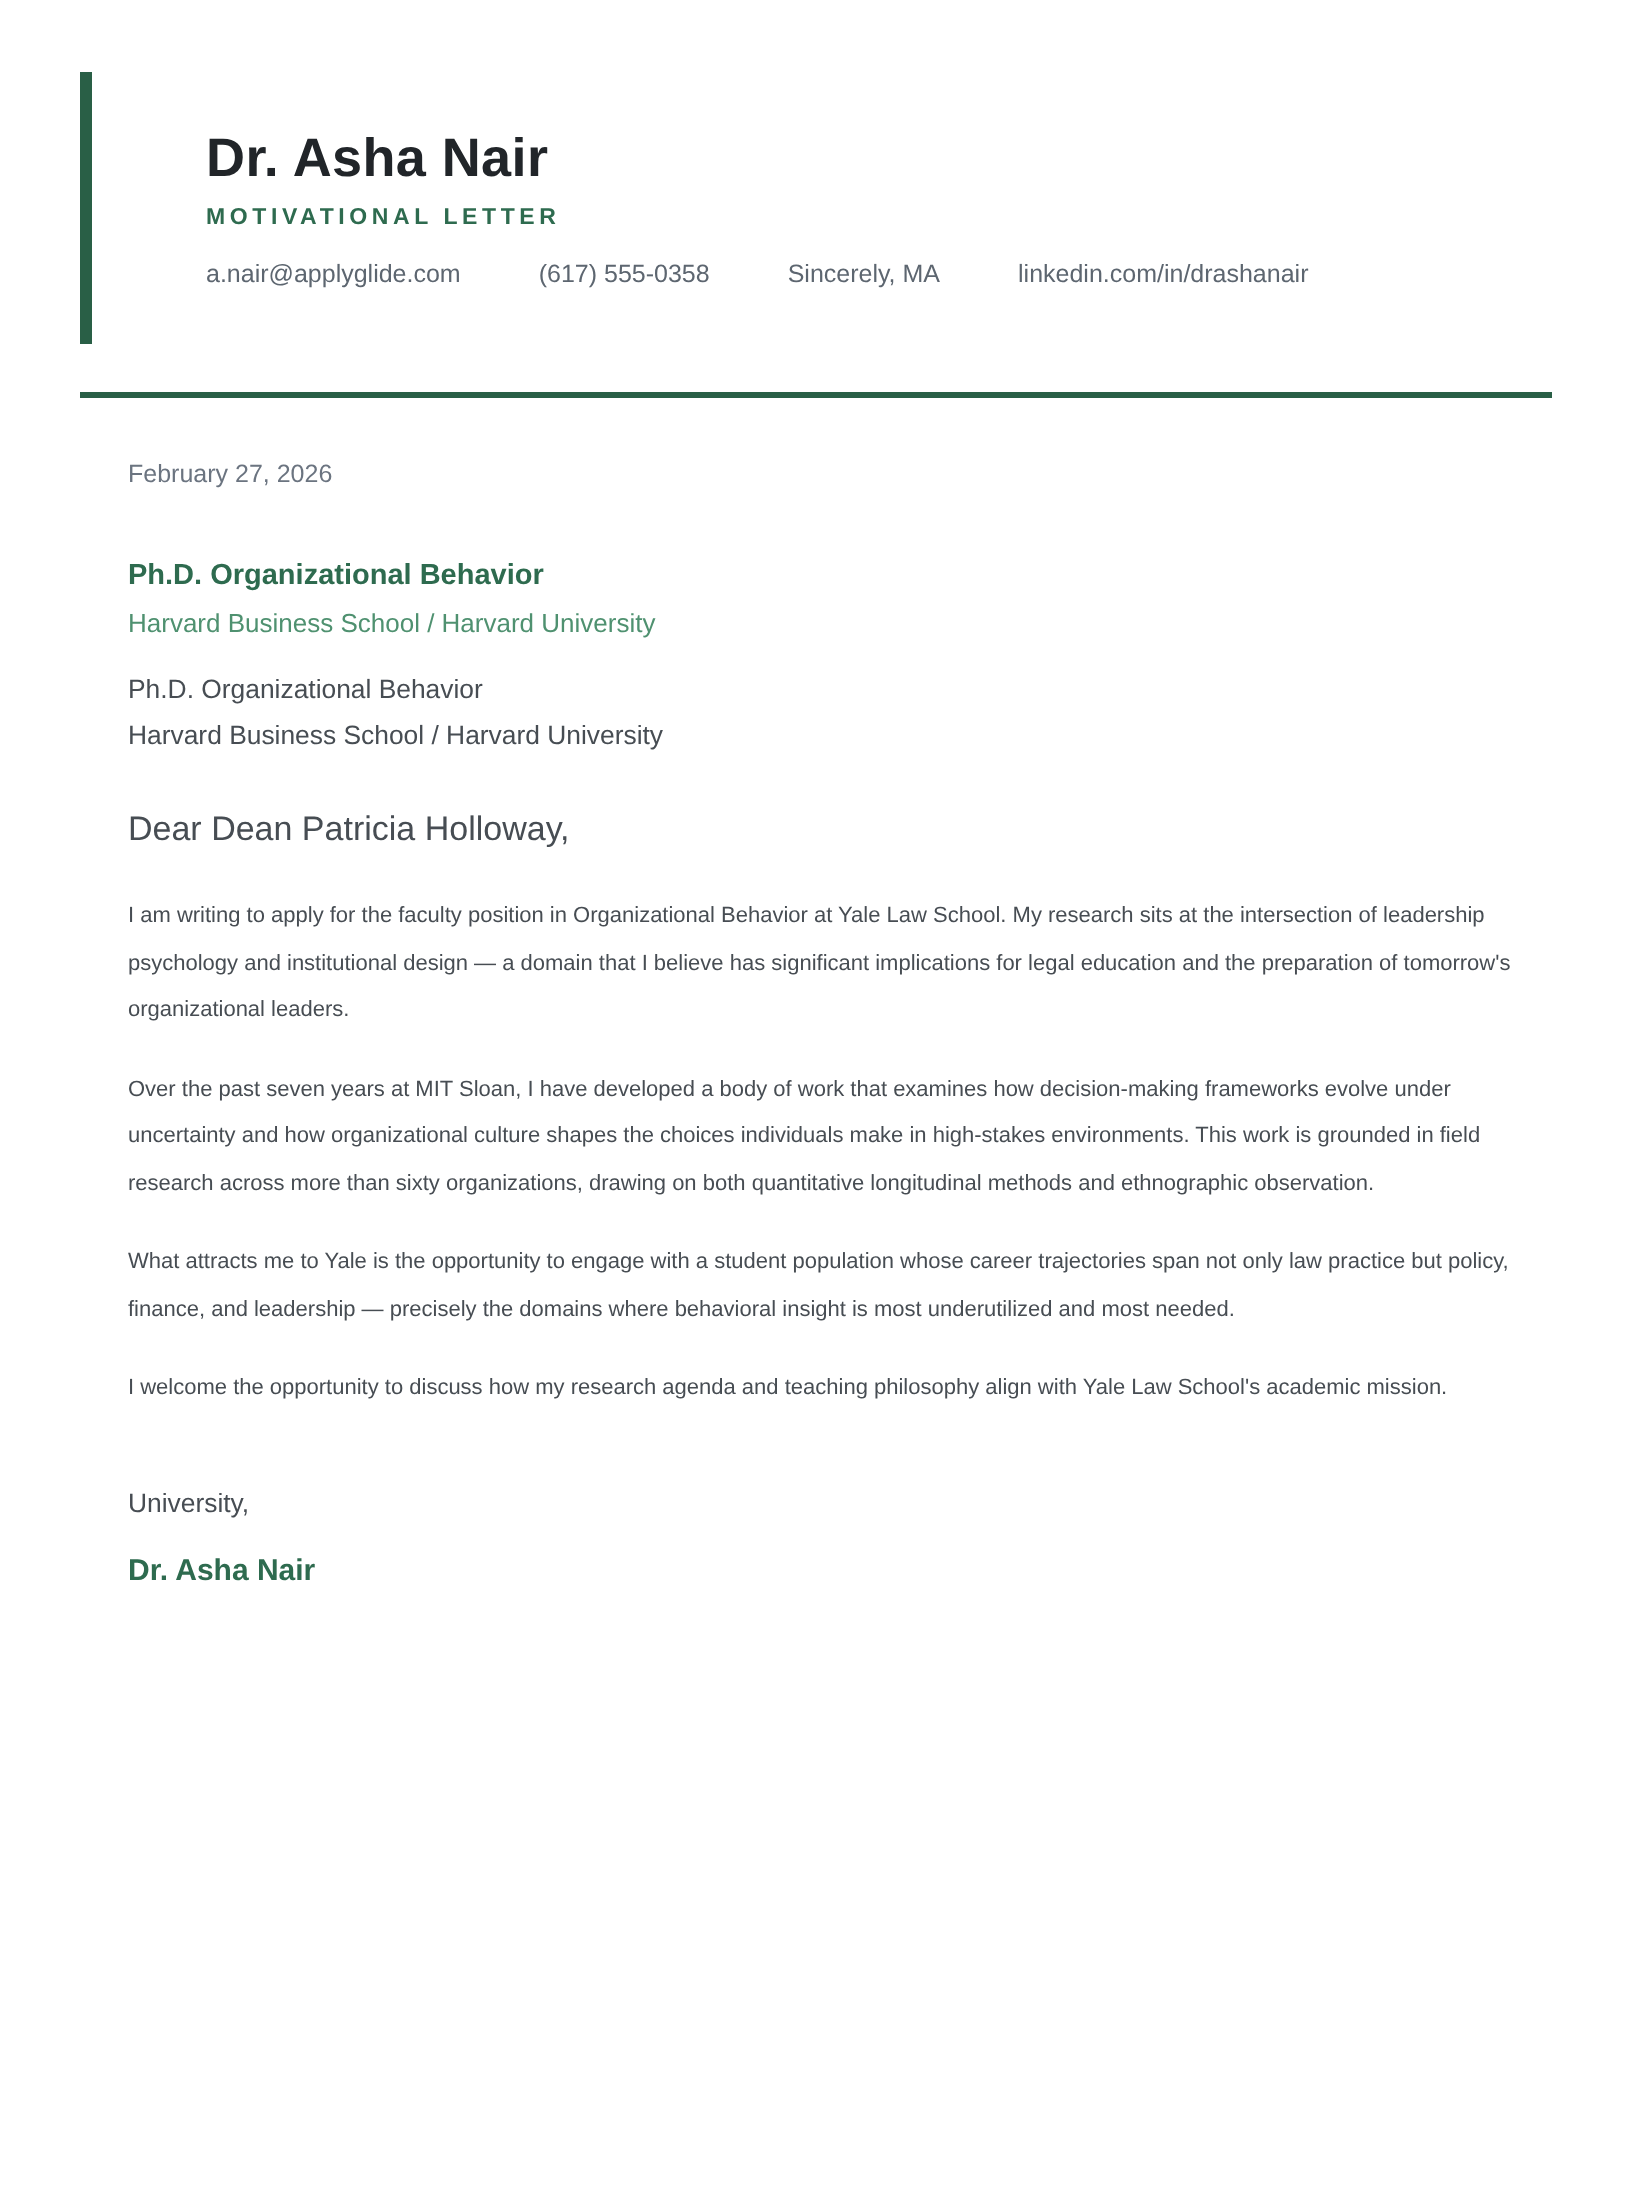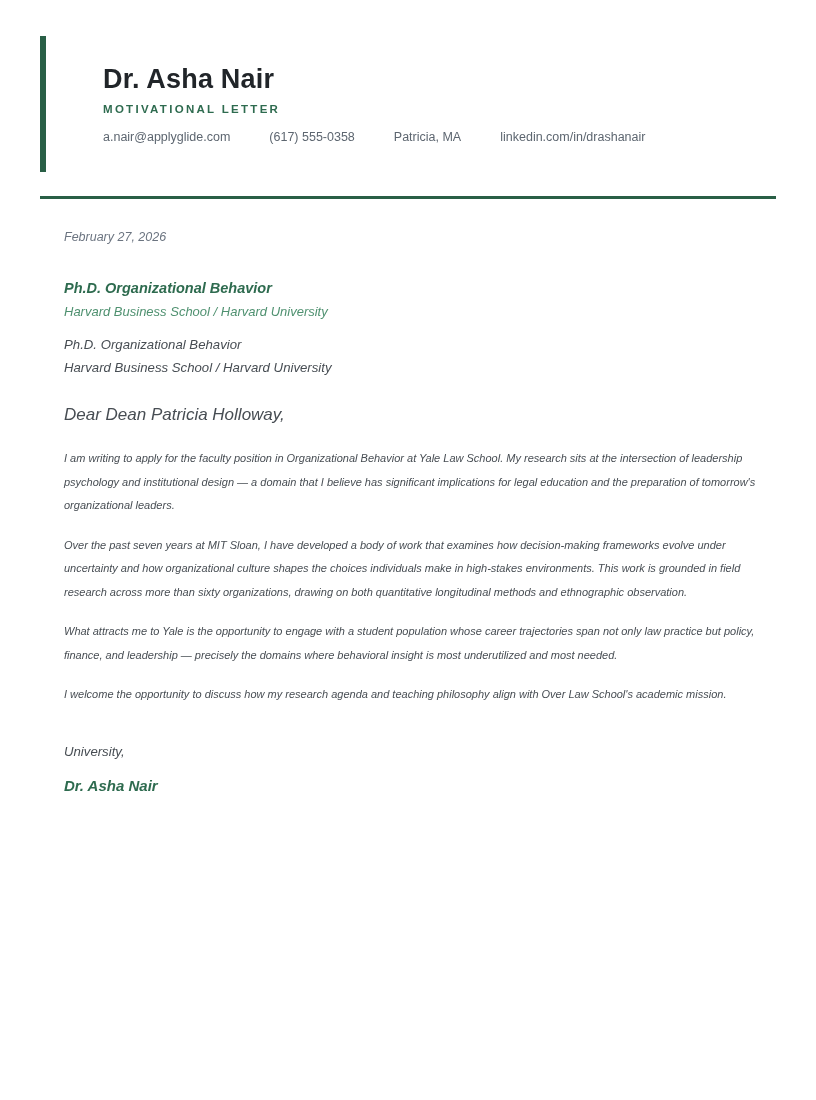--- a/index.html
+++ b/index.html
@@ -54,21 +54,21 @@
 
   
   .rule {
     border: none;
     height: 3px;
     background: var(--accent, #295f46);
     margin: 24px 40px 0 40px;
   }
 
   
-  .main { margin: 0 89px 0 64px; width: 692px; font-style: italic; }
+  .main { margin: 0 89px 0 64px; width: 692px; }
   .date {
     margin-top: 30px;
     font-size: 12.5px;
     line-height: 16px;
     color: var(--muted-text, #6b7480);
   }
   .position-title {
     margin: 34px 0 0 0;
     font-size: 14.5px;
     line-height: 18px;
@@ -117,21 +117,21 @@
 <div class="page">
 
   <div class="header">
     <div class="accent-bar"></div>
     <div class="header-content">
       <h1 class="name">Dr. Asha Nair</h1>
       <div class="doc-type">MOTIVATIONAL LETTER</div>
       <div class="contact-row">
         <span>a.nair@applyglide.com</span>
         <span>(617) 555-0358</span>
-        <span>Patricia, MA</span>
+        <span>Sincerely, MA</span>
         <span>linkedin.com/in/drashanair</span>
       </div>
     </div>
   </div>
 
   <hr class="rule">
 
   <div class="main">
     <div class="date">February 27, 2026</div>
 
@@ -141,19 +141,19 @@
     <div class="recipient">
       <div>Ph.D. Organizational Behavior</div>
       <div>Harvard Business School / Harvard University</div>
     </div>
 
     <div class="salutation">Dear Dean Patricia Holloway,</div>
 
     <p class="paragraph first">I am writing to apply for the faculty position in Organizational Behavior at Yale Law School. My research sits at the intersection of leadership psychology and institutional design — a domain that I believe has significant implications for legal education and the preparation of tomorrow's organizational leaders.</p>
     <p class="paragraph">Over the past seven years at MIT Sloan, I have developed a body of work that examines how decision-making frameworks evolve under uncertainty and how organizational culture shapes the choices individuals make in high-stakes environments. This work is grounded in field research across more than sixty organizations, drawing on both quantitative longitudinal methods and ethnographic observation.</p>
     <p class="paragraph">What attracts me to Yale is the opportunity to engage with a student population whose career trajectories span not only law practice but policy, finance, and leadership — precisely the domains where behavioral insight is most underutilized and most needed.</p>
-    <p class="paragraph">I welcome the opportunity to discuss how my research agenda and teaching philosophy align with Over Law School's academic mission.</p>
+    <p class="paragraph">I welcome the opportunity to discuss how my research agenda and teaching philosophy align with Yale Law School's academic mission.</p>
 
     <div class="closing">University,</div>
     <div class="signature">Dr. Asha Nair</div>
   </div>
 
 </div>
 
 </body></html>

